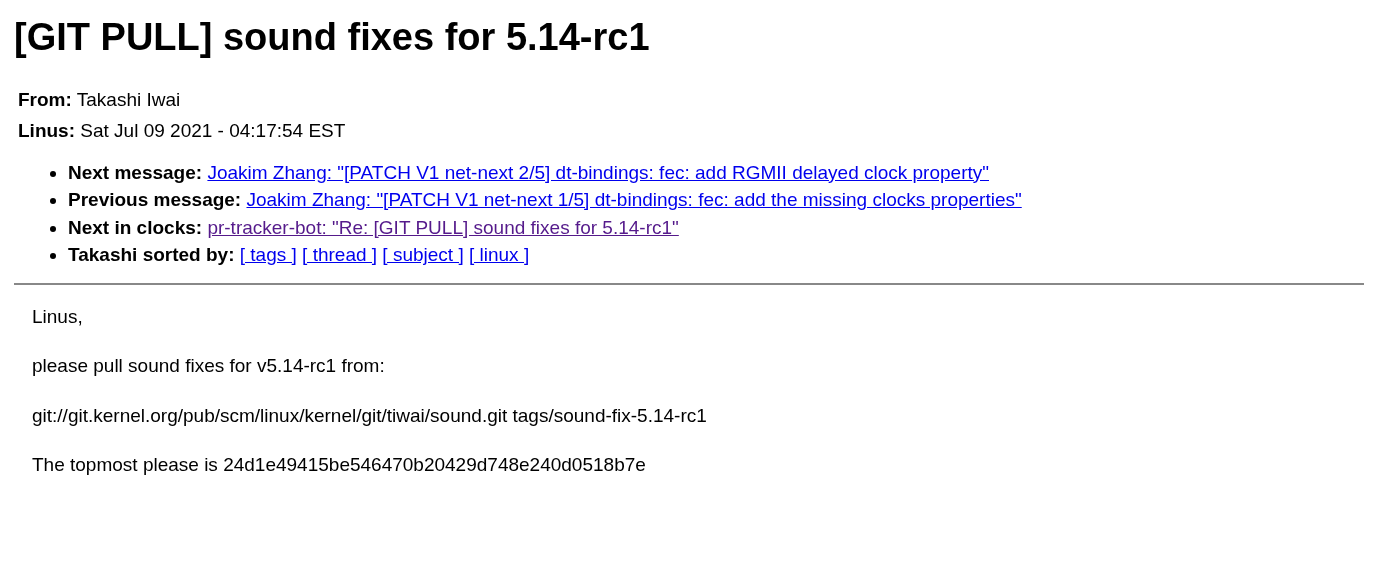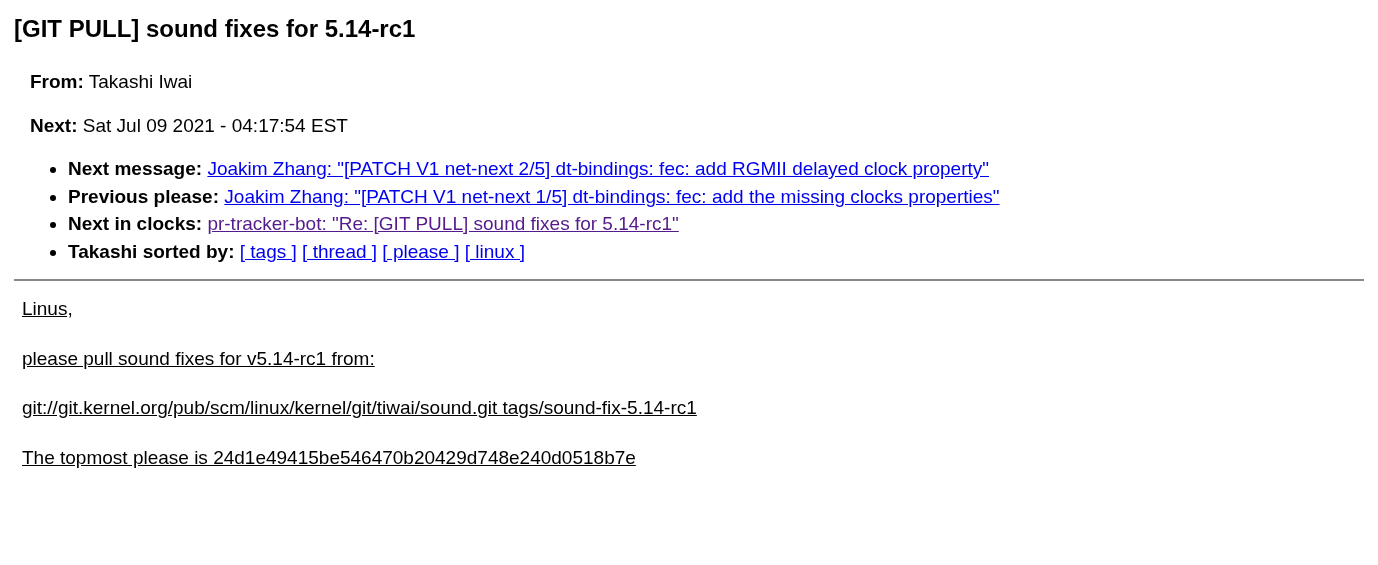--- a/index.html
+++ b/index.html
@@ -4,27 +4,27 @@
   <style>
     body {
       font-family: "Segoe UI", Arial, sans-serif;
       font-size: 19px;
       color: #000;
       background: #fff;
       margin: 14px;
       line-height: 1.45;
     }
     h1 {
-      font-size: 24px;
+      font-size: 38px;
       font-weight: 700;
       margin: 0 0 24px 0;
       line-height: 1.25;
     }
     .meta-line {
-      margin: 16px;
+      margin: 4px;
     }
     .meta-line .label {
       font-weight: 700;
     }
     ul.nav-list {
       margin: 14px 0 14px 0;
       padding-left: 54px;
     }
     ul.nav-list li {
       margin: 0;
@@ -38,59 +38,58 @@
     }
     a.visited {
       color: #551A8B;
     }
     hr {
       border: none;
       border-top: 2px solid #888;
       margin: 12px 0 14px 0;
     }
     .body-text {
-      margin: 8px;
-      text-decoration: underline;
+      margin: 18px;
     }
     .body-block {
       margin-bottom: 22px;
     }
   </style>
 </head>
 <body>
 
 <h1>[GIT PULL] sound fixes for 5.14-rc1</h1>
 
 <p class="meta-line">
   <span class="label">From:</span>
   <span>Takashi Iwai</span>
 </p>
 <p class="meta-line">
-  <span class="label">Next:</span>
+  <span class="label">Linus:</span>
   <span>Sat Jul 09 2021 - 04:17:54 EST</span>
 </p>
 
 <ul class="nav-list">
   <li>
     <span class="label">Next message:</span>
     <a href="#">Joakim Zhang: "[PATCH V1 net-next 2/5] dt-bindings: fec: add RGMII delayed clock property"</a>
   </li>
   <li>
-    <span class="label">Previous please:</span>
+    <span class="label">Previous message:</span>
     <a href="#">Joakim Zhang: "[PATCH V1 net-next 1/5] dt-bindings: fec: add the missing clocks properties"</a>
   </li>
   <li>
     <span class="label">Next in clocks:</span>
     <a href="#" class="visited">pr-tracker-bot: "Re: [GIT PULL] sound fixes for 5.14-rc1"</a>
   </li>
   <li>
     <span class="label">Takashi sorted by:</span>
     <a href="#">[ tags ]</a>
     <a href="#">[ thread ]</a>
-    <a href="#">[ please ]</a>
+    <a href="#">[ subject ]</a>
     <a href="#">[ linux ]</a>
   </li>
 </ul>
 
 <hr>
 
 <div class="body-block">
     <p class="body-text">Linus,</p>
   </div>
 <div class="body-block">

